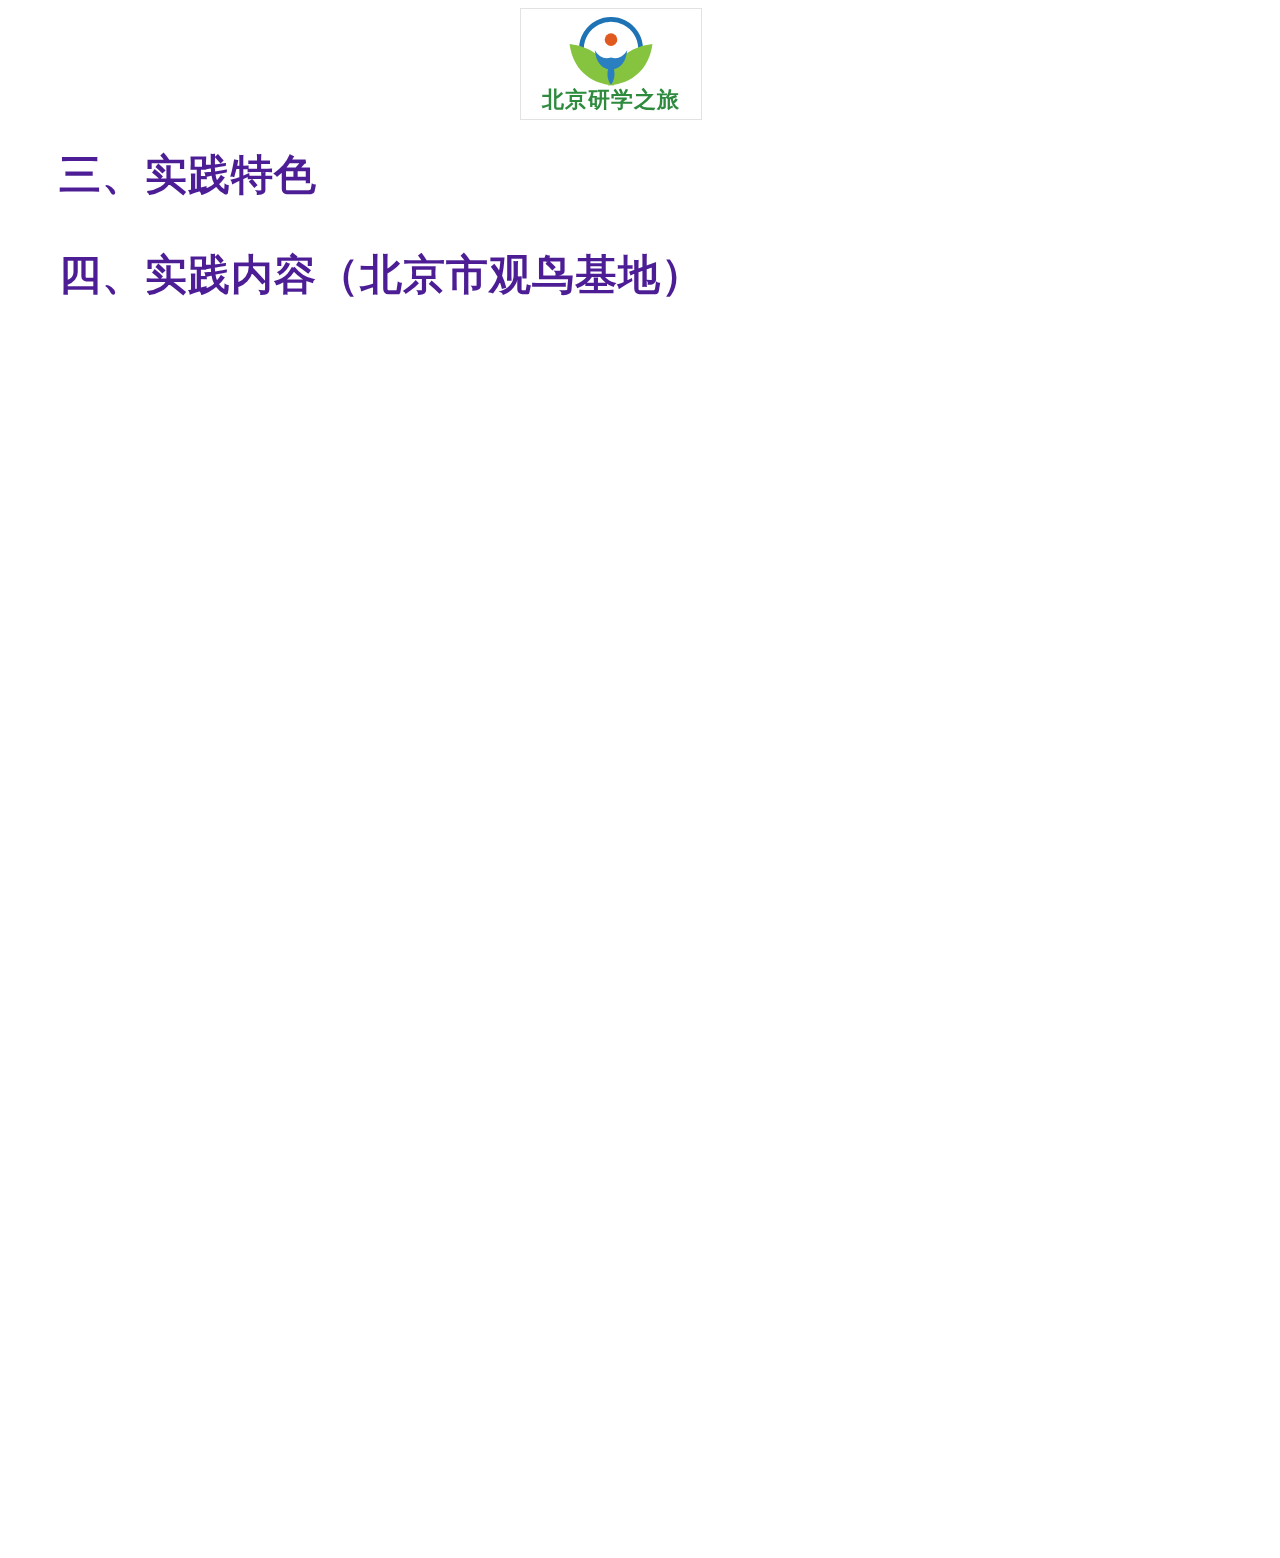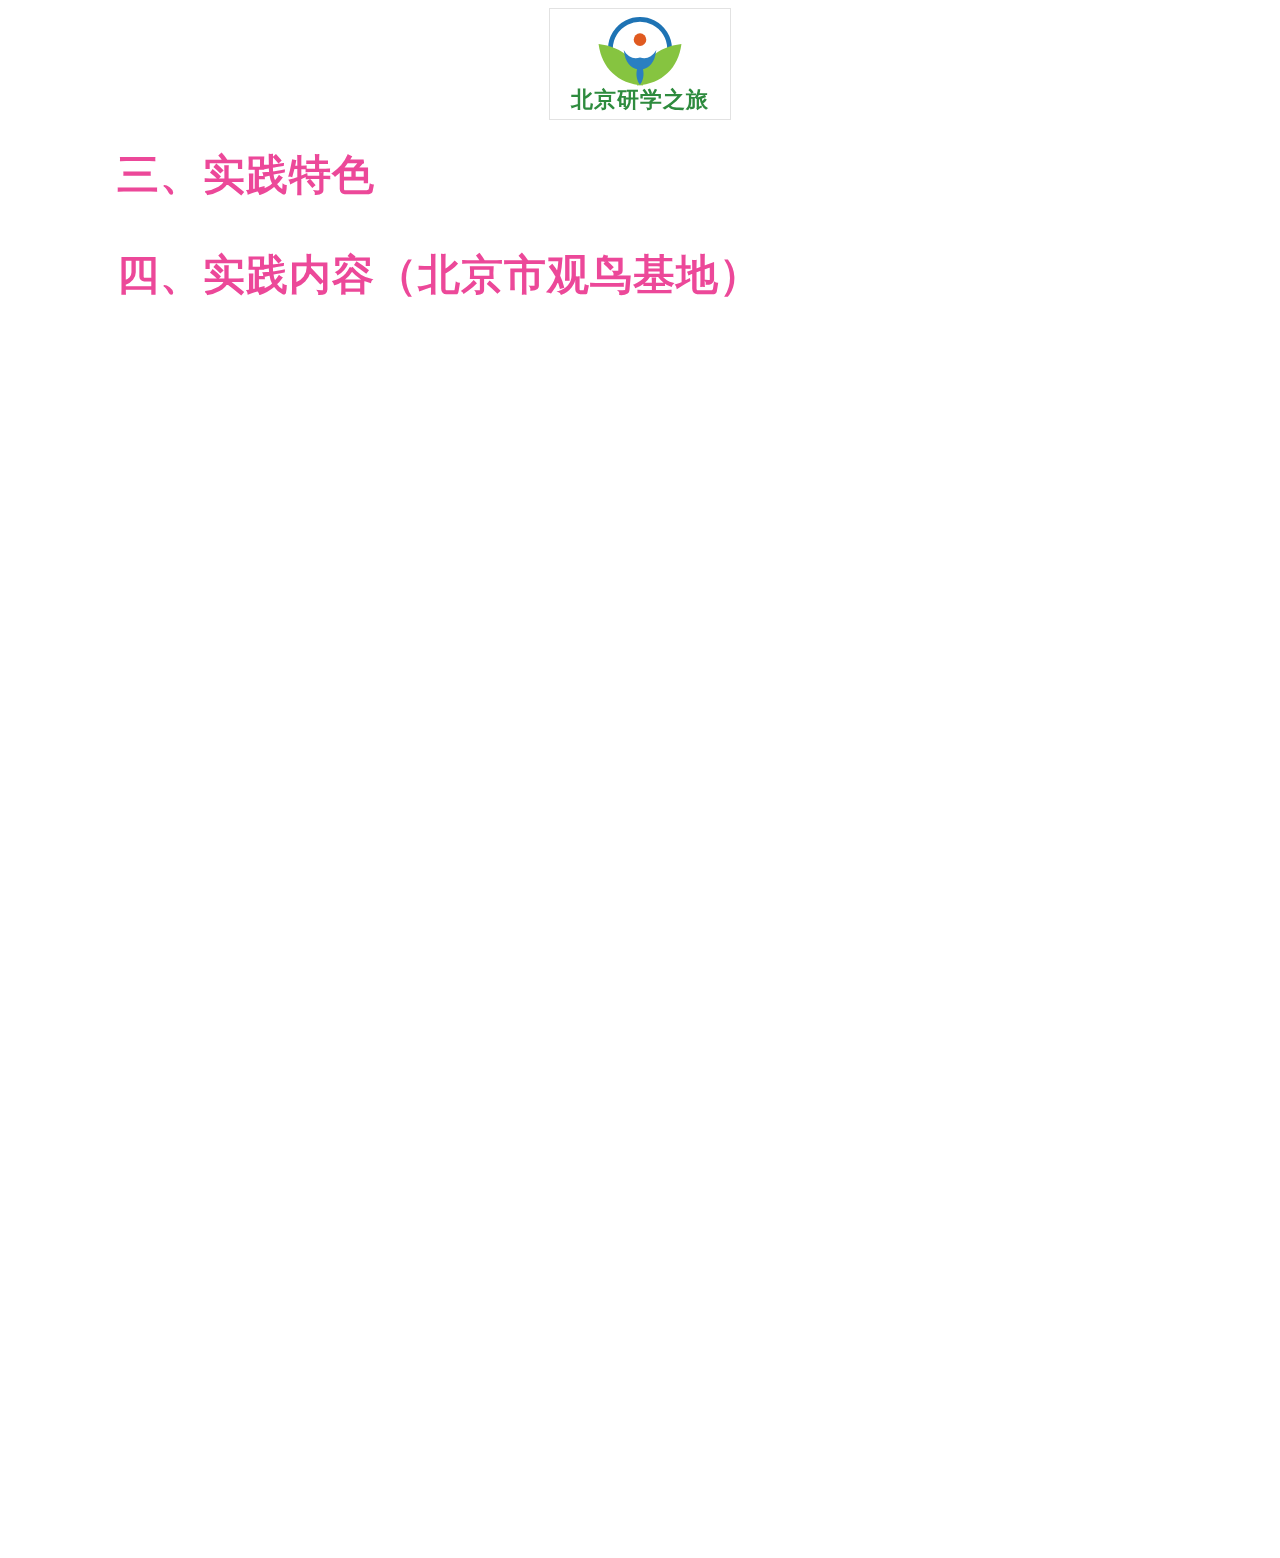--- a/index.html
+++ b/index.html
@@ -6,21 +6,21 @@
   body {
     width: 1280px;
     height: 1558px;
     overflow: hidden;
     font-family: "Liberation Sans", "DejaVu Sans", sans-serif;
   }
   .page {
     box-sizing: border-box;
     width: 1280px;
     min-height: 1558px;
-    padding: 8px 117px 10px 117px;
+    padding: 8px 117px 10px 59px;
     background: #ffffff;
   }
   .logo-box {
     width: 158px;
     margin: 0 auto;
     border: 1px solid #e2e2e2;
     background: #ffffff;
     padding: 4px 11px 6px 11px;
     text-align: center;
   }
@@ -41,21 +41,21 @@
     text-align: justify;
     text-indent: 1em;
     letter-spacing: 0.5px;
   }
   .body-para:first-of-type { margin-top: 0; }
   .section-heading {
     margin: 28px 0 34px 0;
     font-size: 42px;
     line-height: 54px;
     font-weight: bold;
-    color: #ec4899;
+    color: #4c1d95;
     letter-spacing: 1px;
   }
   .section-heading.last { margin-top: 46px; margin-bottom: 0; }
 </style>
 </head>
 <body>
 
 <div class="page">
 
   <div class="logo-box">

